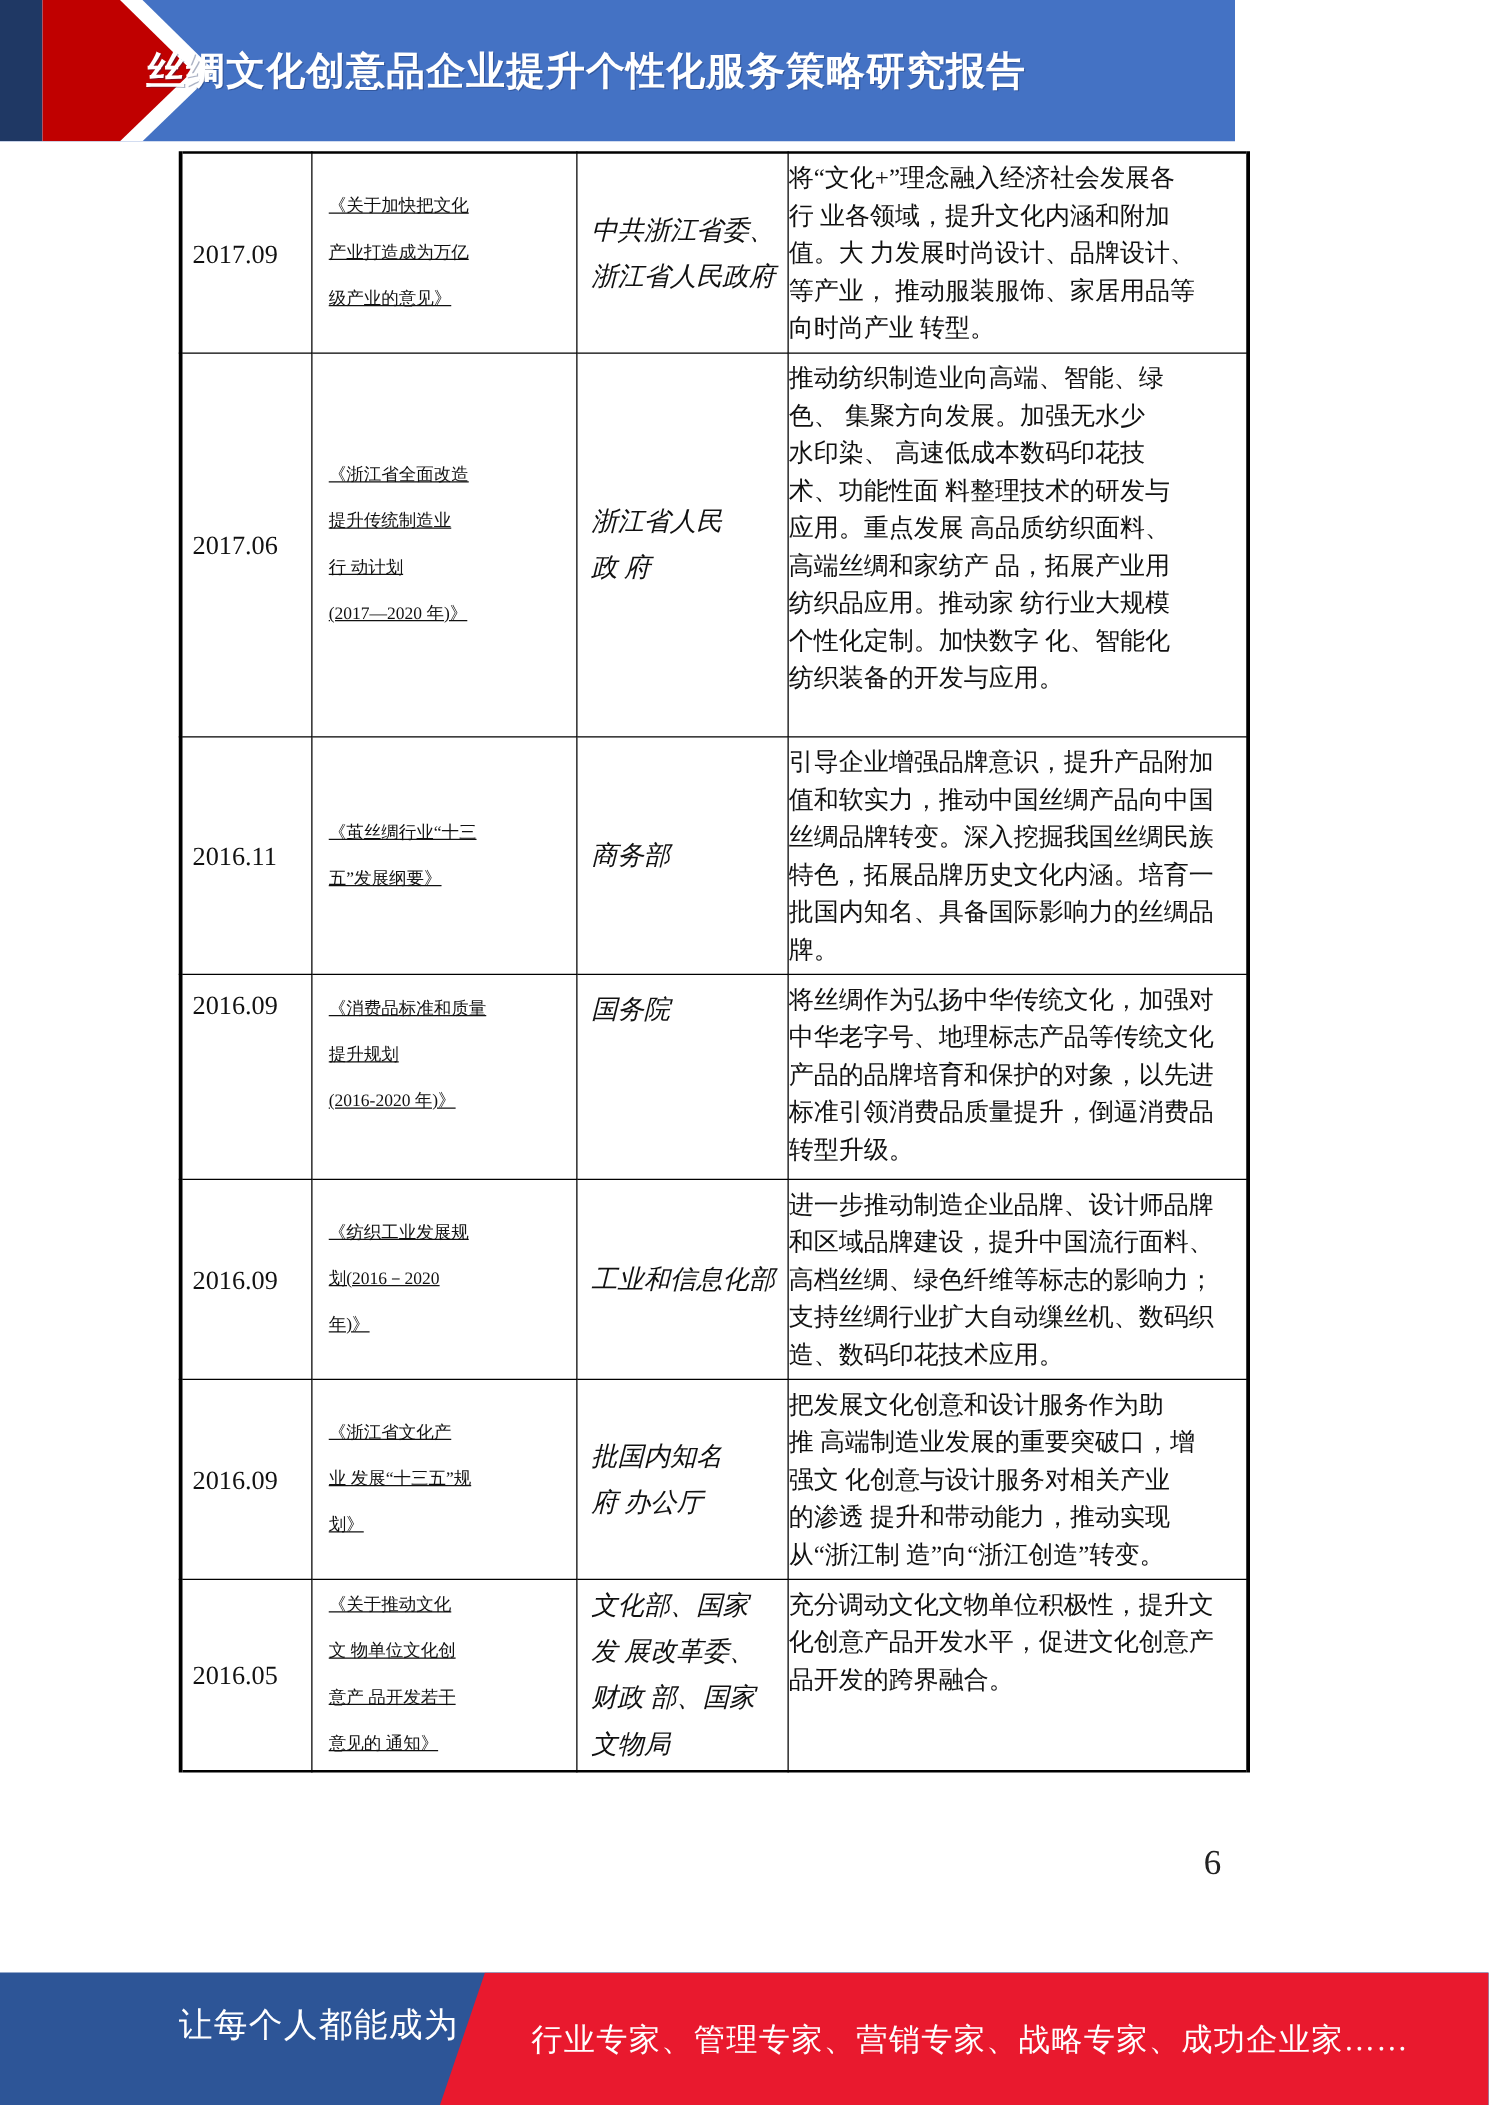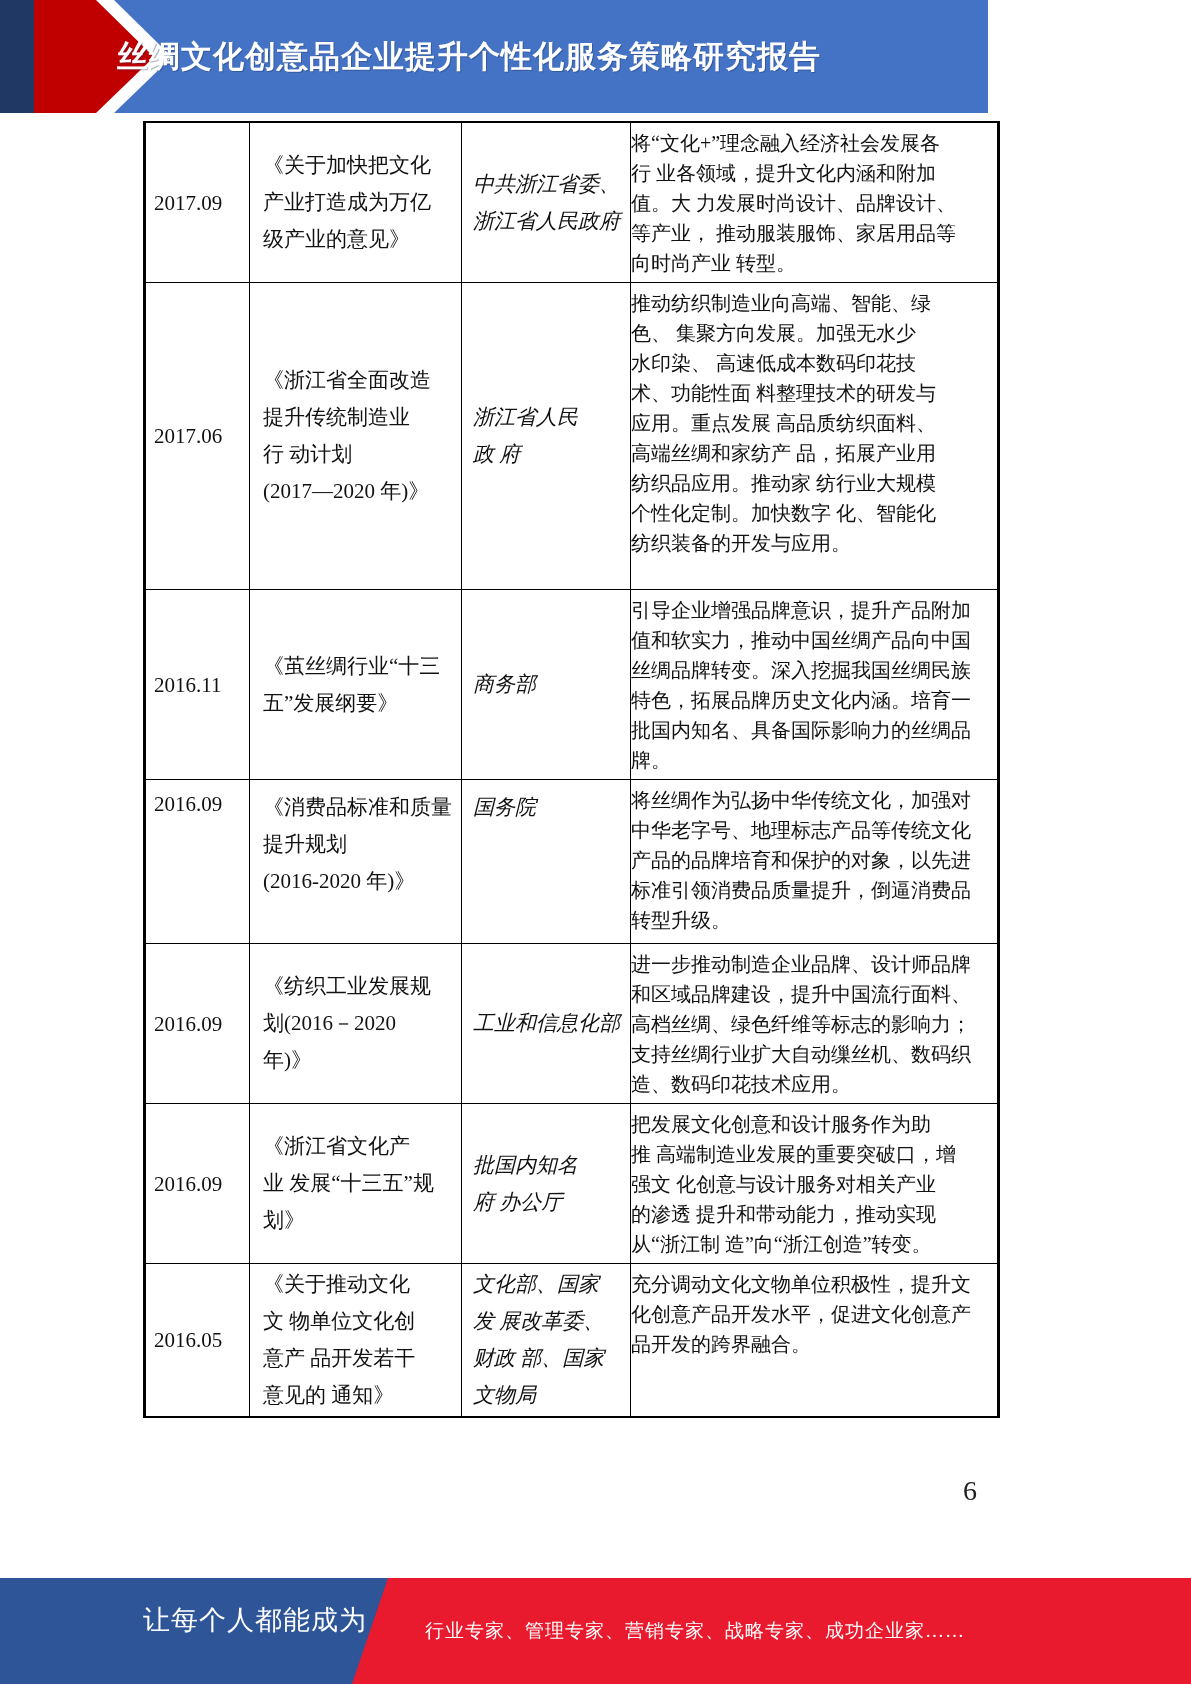--- a/index.html
+++ b/index.html
@@ -27,21 +27,21 @@
     border-collapse:collapse;table-layout:fixed;
     border:2px solid #000;border-left-width:3px;border-right-width:3px;
   }
   .policy-table td{
     border:1px solid #000;
     white-space:pre-line;
     overflow:hidden;
     vertical-align:middle;
   }
   td.c-date{font-size:21px;padding:2px 4px 2px 8px;line-height:30px;}
-  td.c-name{font-size:21px;line-height:37px;padding:2px 6px 2px 13px;}
+  td.c-name{font-size:14px;line-height:37px;padding:2px 6px 2px 13px;text-decoration:underline;}
   td.c-agency{font-size:21px;line-height:37px;padding:2px 4px 2px 11px;font-style:italic;}
   td.c-desc{font-size:20px;line-height:30px;padding:5px 8px 4px 0;vertical-align:top;}
   tr.r1{height:148px;} tr.r2{height:307px;} tr.r3{height:185px;}
   tr.r4{height:164px;} tr.r5{height:160px;} tr.r6{height:158px;}
   tr.r7{height:148px;}
   
   tr.r4 td.c-date, tr.r4 td.c-name, tr.r4 td.c-agency{vertical-align:top;padding-top:9px;}
   tr.r7 td.c-name, tr.r7 td.c-agency{vertical-align:middle;}
   
   .page-number{
@@ -57,21 +57,21 @@
     position:absolute;top:0;bottom:0;left:0;right:0;
     background:#e9192e;
     clip-path:polygon(388px 0,1191px 0,1191px 106px,352px 106px);
   }
   .footer-left{
     position:absolute;left:143px;top:0;height:84px;display:flex;align-items:center;
     color:#ffffff;font-size:27px;letter-spacing:1px;
   }
   .footer-right{
     position:absolute;left:425px;top:0;height:106px;display:flex;align-items:center;
-    color:#ffffff;font-size:19px;letter-spacing:1px;
+    color:#ffffff;font-size:25px;letter-spacing:1px;
   }
 </style>
 </head>
 <body>
 
 <header class="banner">
   <svg class="banner-arrow" width="180" height="113" viewBox="0 0 180 113">
     <rect x="0" y="0" width="34" height="113" fill="#1f3864"></rect>
     <polygon points="34,0 114,0 172,57 114,113 34,113" fill="#ffffff"></polygon>
     <polygon points="34,0 96,0 154,57 96,113 34,113" fill="#c00000"></polygon>

